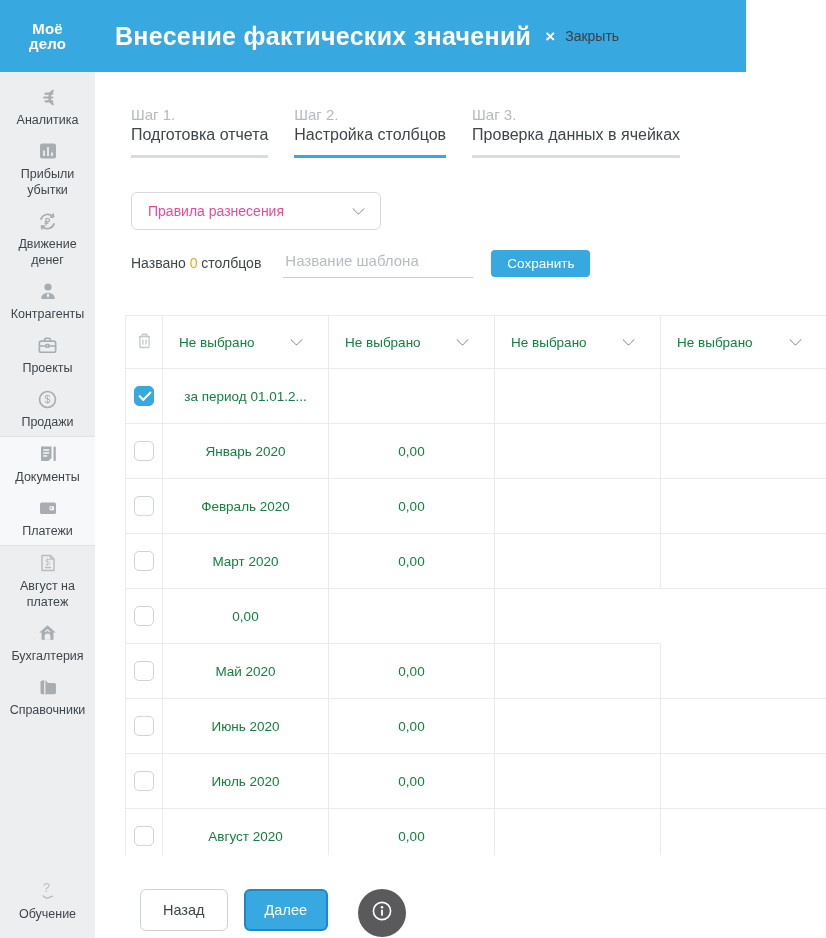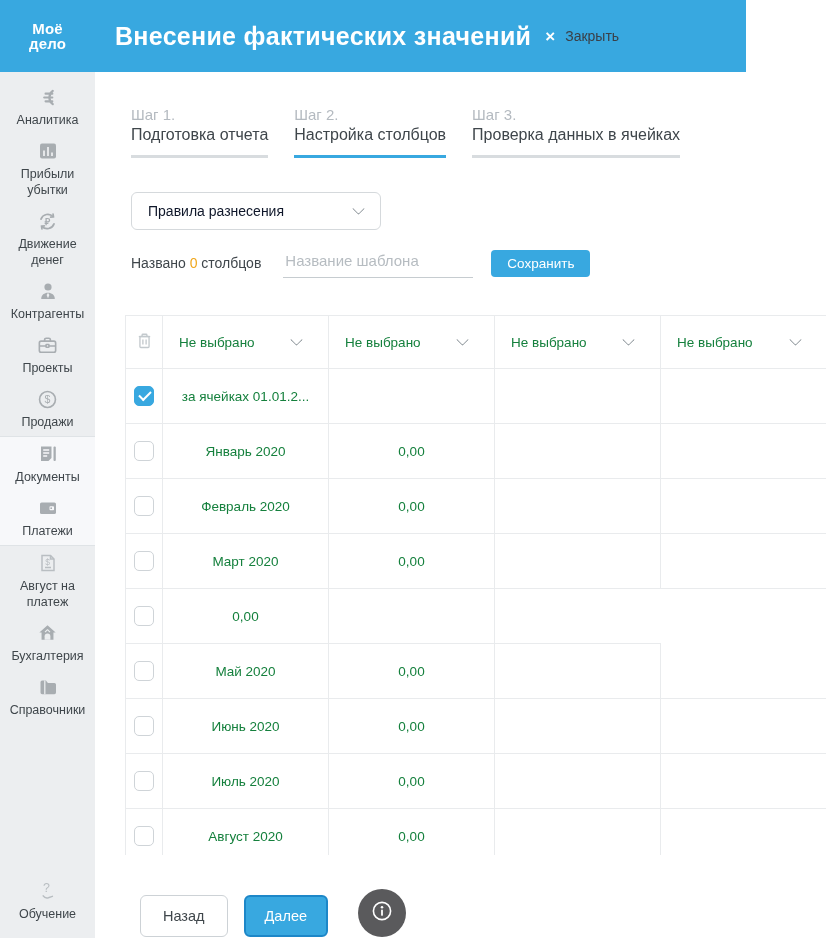--- a/index.html
+++ b/index.html
@@ -46,21 +46,21 @@
   .step { padding-bottom:11px; border-bottom:3px solid #d8dcdf; cursor:pointer; }
   .step .num { display:block; color:#b4bac0; font-size:15px; margin-bottom:3px; }
   .step .lb { display:block; color:#3f464b; font-size:16px; }
   .step.active { border-bottom-color:#38a8e0; }
   
   .rules-dd {
     position:absolute; left:36px; top:120px; width:250px; height:38px;
     border:1px solid #d5d9dc; border-radius:6px; display:flex; align-items:center;
     padding:0 16px; cursor:pointer; background:#fff;
   }
-  .rules-dd .v { font-size:14px; color:#0f172a; }
+  .rules-dd .v { font-size:14px; color:#ec4899; }
   .chev { width:10px; height:10px; display:inline-block; position:relative; }
   .chev::before {
     content:""; position:absolute; left:0; top:0; width:8px; height:8px;
     border-right:1.7px solid #5f6a72; border-bottom:1.7px solid #5f6a72;
     transform:rotate(45deg); border-radius:1px;
   }
   .rules-dd .chev { margin-left:auto; margin-top:-5px; }
   
   .named-row { position:absolute; left:36px; top:176px; display:flex; align-items:center; }
   .named-txt { font-size:14px; color:#3f464b; white-space:nowrap; }
@@ -95,21 +95,21 @@
   .cb {
     width:20px; height:20px; border:1px solid #cfd4d8; border-radius:5px;
     background:#fff; cursor:pointer; position:relative;
   }
   .cb.checked { background:#38a8e0; border-color:#38a8e0; }
   .cb.checked::after {
     content:""; position:absolute; left:4px; top:4px; width:10px; height:5px;
     border-left:2px solid #fff; border-bottom:2px solid #fff; transform:rotate(-45deg);
   }
   
-  .footer { position:absolute; left:45px; top:817px; display:flex; align-items:flex-end; }
+  .footer { position:absolute; left:45px; top:817px; display:flex; align-items:flex-start; }
   .back-btn {
     background:#fff; border:1px solid #cdd2d6; border-radius:6px; cursor:pointer;
     font-size:14.5px; color:#3f464b; padding:12px 22px;
     font-family:"Liberation Sans", sans-serif;
   }
   .next-btn {
     margin-left:16px; background:#38a8e0; border:2px solid #1d87c8; border-radius:6px;
     cursor:pointer; font-size:14.5px; color:#fff; padding:11px 19px;
     font-family:"Liberation Sans", sans-serif;
   }
@@ -348,21 +348,21 @@
       <div class="th ddh">
         <span>Не выбрано</span>
         <span class="chev"></span>
       </div>
     </div>
 
     <div class="tr body-row">
       <div class="td cbcol">
           <div class="cb checked"></div>
         </div>
-      <div class="td">за ячейках 01.01.2...</div>
+      <div class="td">за период 01.01.2...</div>
       <div class="td"></div>
       <div class="td"></div>
       <div class="td"></div>
     </div>
     <div class="tr body-row">
       <div class="td cbcol">
           <div class="cb"></div>
         </div>
       <div class="td">Январь 2020</div>
       <div class="td">0,00</div>

